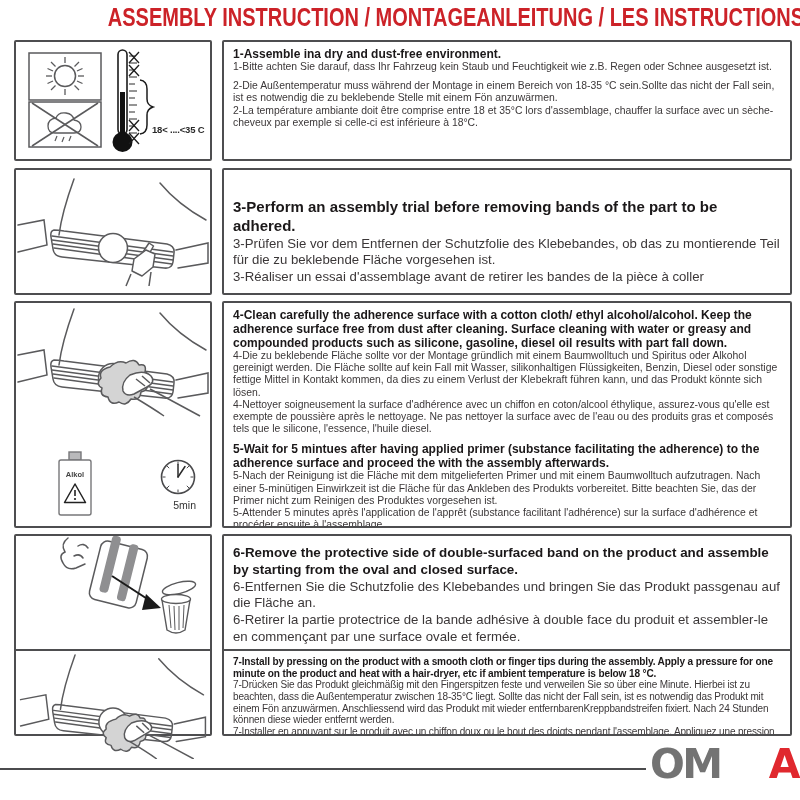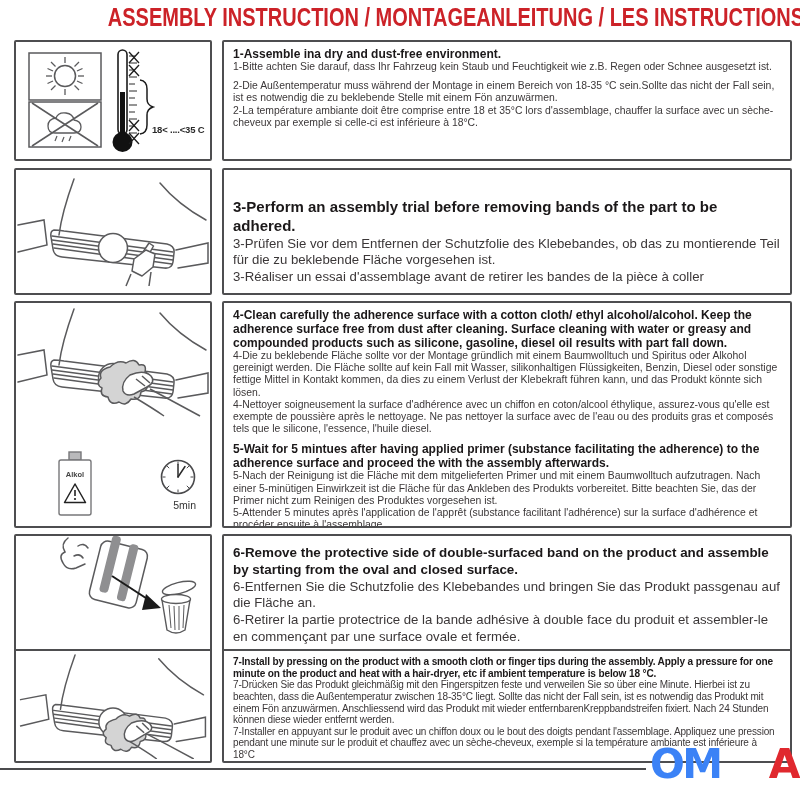--- a/index.html
+++ b/index.html
@@ -36,21 +36,21 @@
   .thermo-label{
     position:absolute;left:136px;top:82px;font-size:9.5px;font-weight:bold;color:#2a2a2a;
     white-space:nowrap;letter-spacing:-0.2px;
   }
   .clock-label{position:absolute;right:14px;top:196px;font-size:10.5px;color:#333;}
   .footer-line{position:absolute;top:768px;left:0;width:646px;height:2px;background:#4b4b4d;}
   .logo{
     position:absolute;top:740px;left:650px;white-space:nowrap;
     font-family:"DejaVu Sans", sans-serif;font-size:41px;font-weight:800;letter-spacing:-2.5px;
   }
-  .logo .lk{color:#3b82f6;}
+  .logo .lk{color:#737373;}
   .logo .lr{color:#e0282e;padding-left:48px;}
   svg{display:block;}
 </style>
 </head>
 <body>
 
 <div>
 
   <div class="title-wrap">
     <div class="title">ASSEMBLY INSTRUCTION / MONTAGEANLEITUNG / LES INSTRUCTIONS D'ASSEMBLAGE</div>
@@ -263,21 +263,21 @@
     </div>
     <div class="textbox big2">
       <div class="sec">
         <div class="en">6-Remove the protective side of double-surfaced band on the product and assemble by starting from the oval and closed surface.</div>
         <div class="tr">6-Entfernen Sie die Schutzfolie des Klebebandes und bringen Sie das Produkt passgenau auf die Fläche an.</div>
         <div class="tr">6-Retirer la partie protectrice de la bande adhésive à double face du produit et assembler-le en commençant par une surface ovale et fermée.</div>
       </div>
     </div>
   </div>
 
-  <div class="row" style="top:649px;height:114px;">
+  <div class="row" style="top:649px;height:87px;">
     <div class="iconbox">
       <svg width="194" height="108" viewBox="0 0 194 111" preserveAspectRatio="xMidYMid meet">
         <g fill="none" stroke="#5a5a5c" stroke-width="1.5" stroke-linecap="round">
           <path d="M58 4 C50 26 45 44 43 60"></path>
           <path d="M144 8 C154 20 170 34 190 45"></path>
           <path d="M2 50 L28 45 L31 70 L2 77"></path>
           <path d="M160 75 L192 68 L192 88 L162 93"></path>
           <path d="M38 55 Q34 56 35 62 L37 74 Q38 81 46 82 L148 93 Q156 94 157 87 L158 78 Q159 71 151 69 L48 56 Q42 55 38 55 Z"></path>
           <path d="M36 61 L157 77"></path>
             <path d="M36 65 L157 81"></path>

